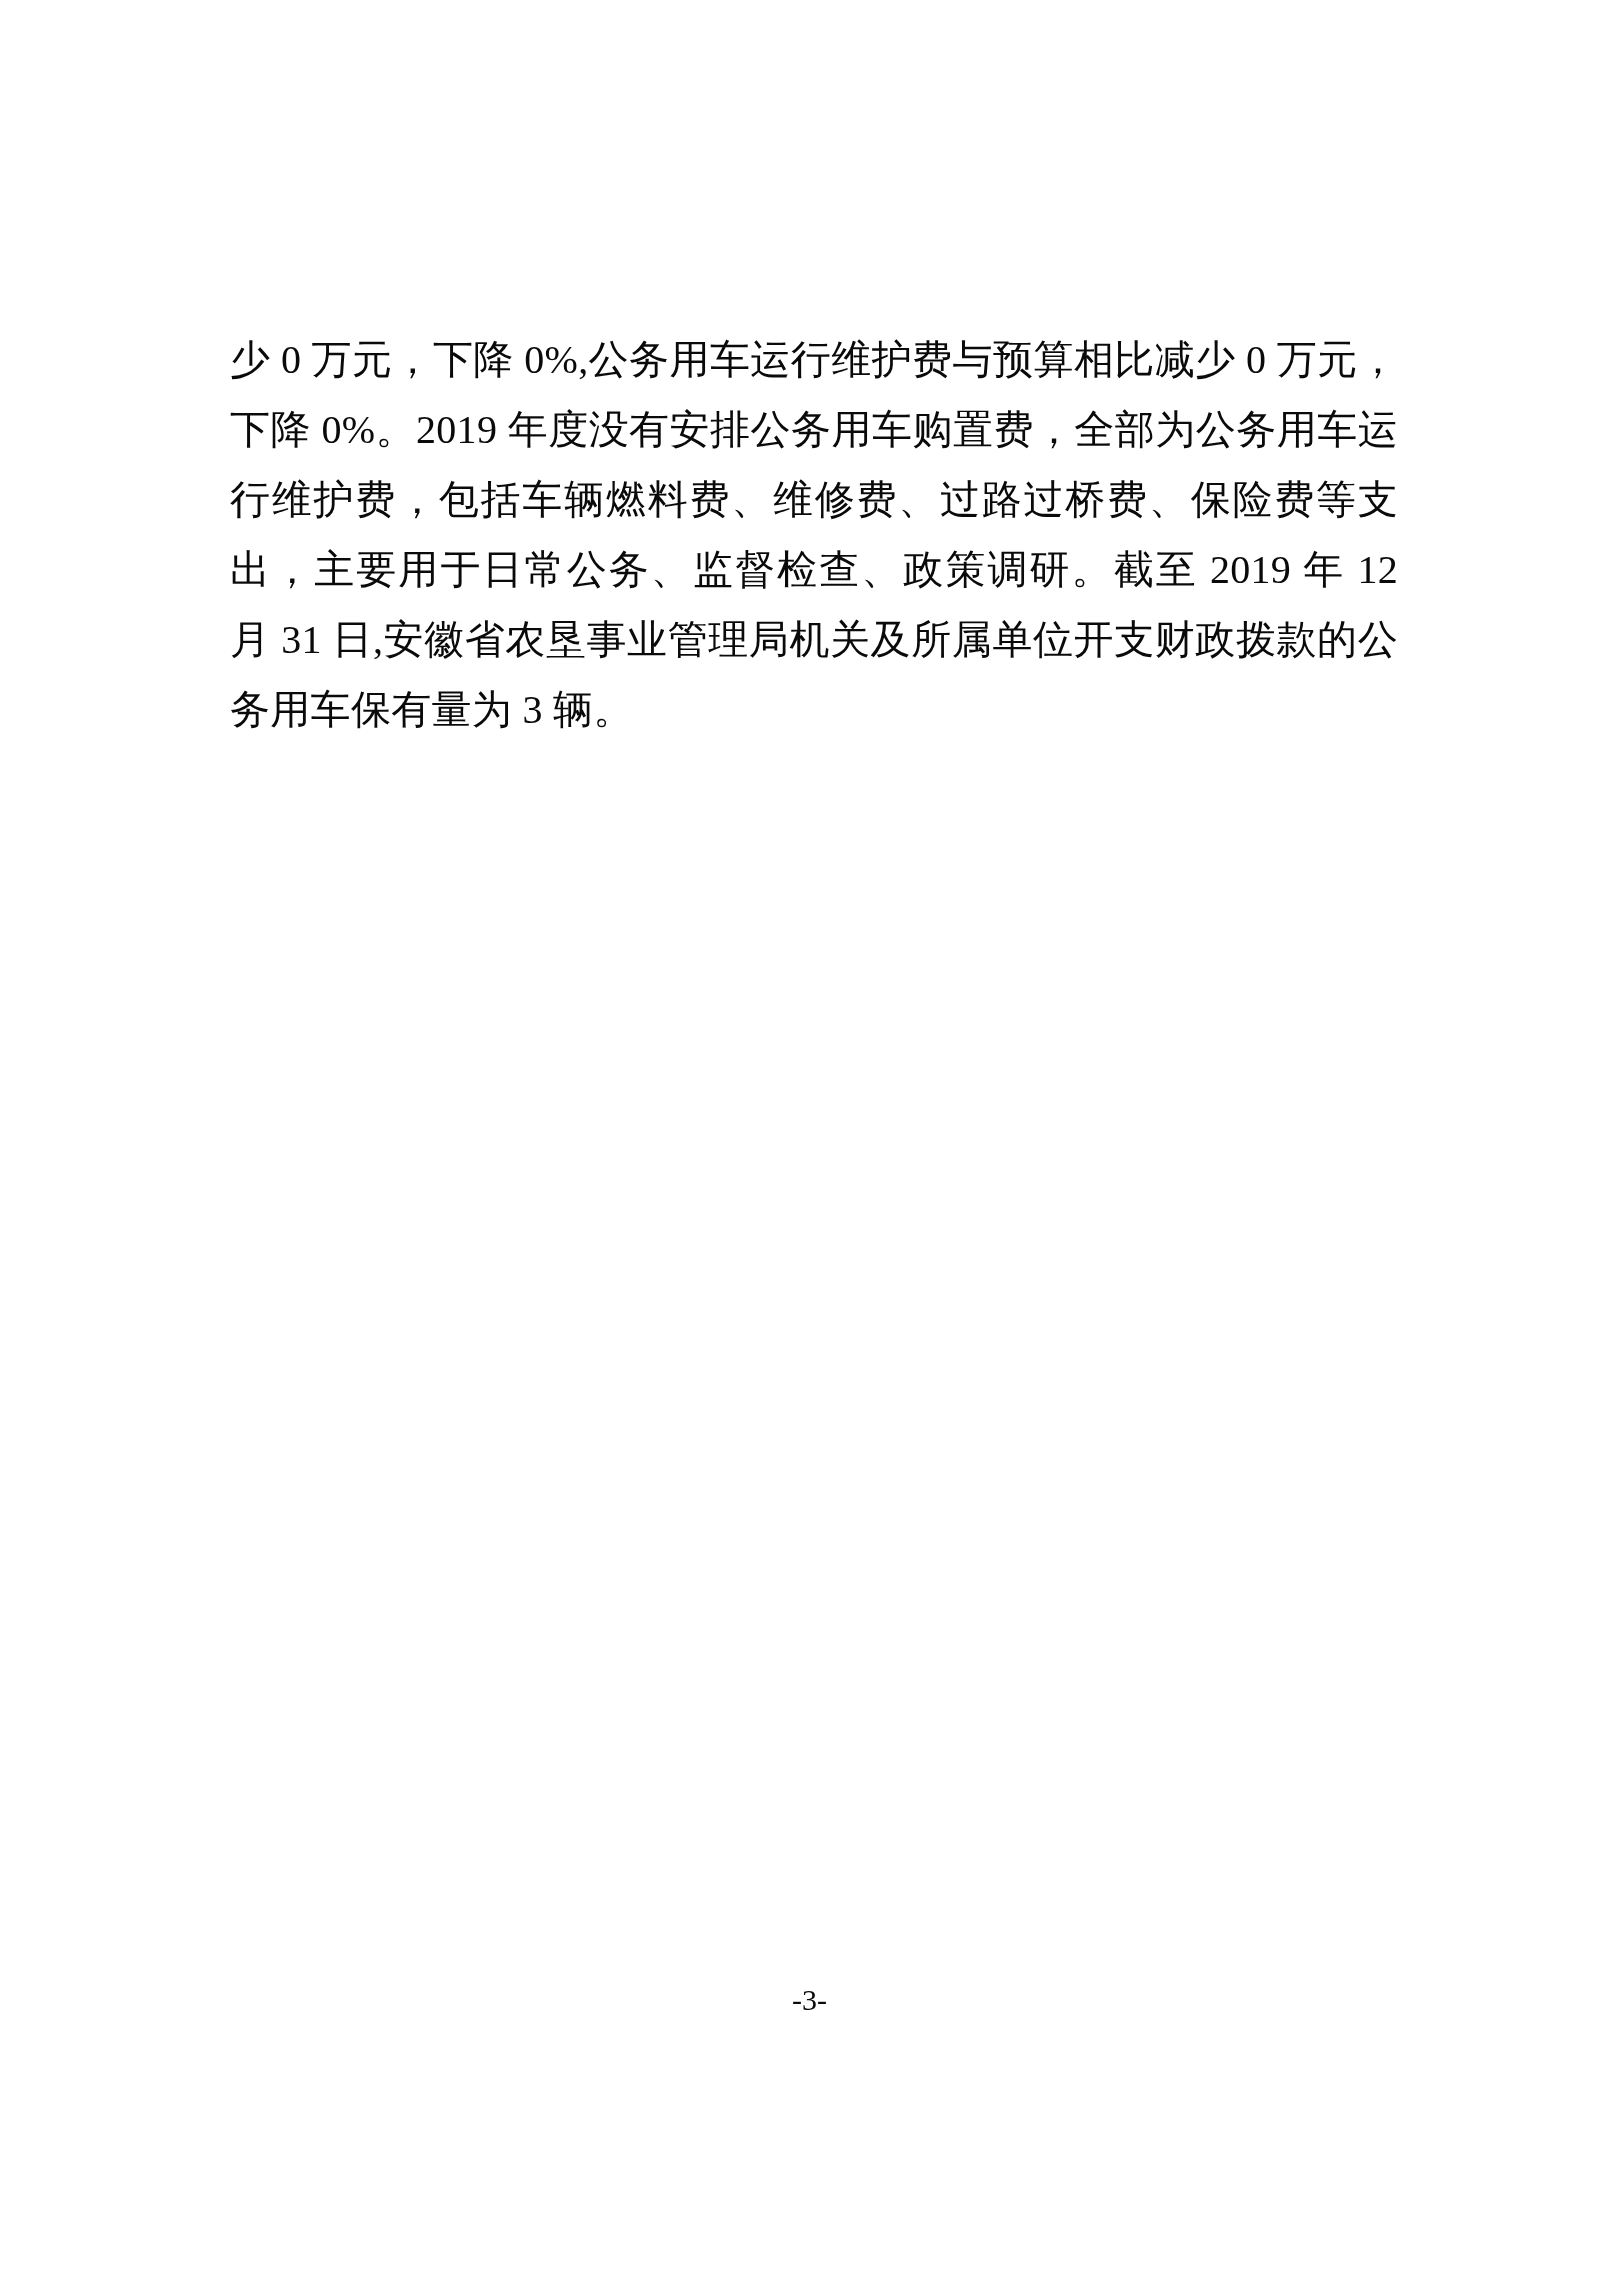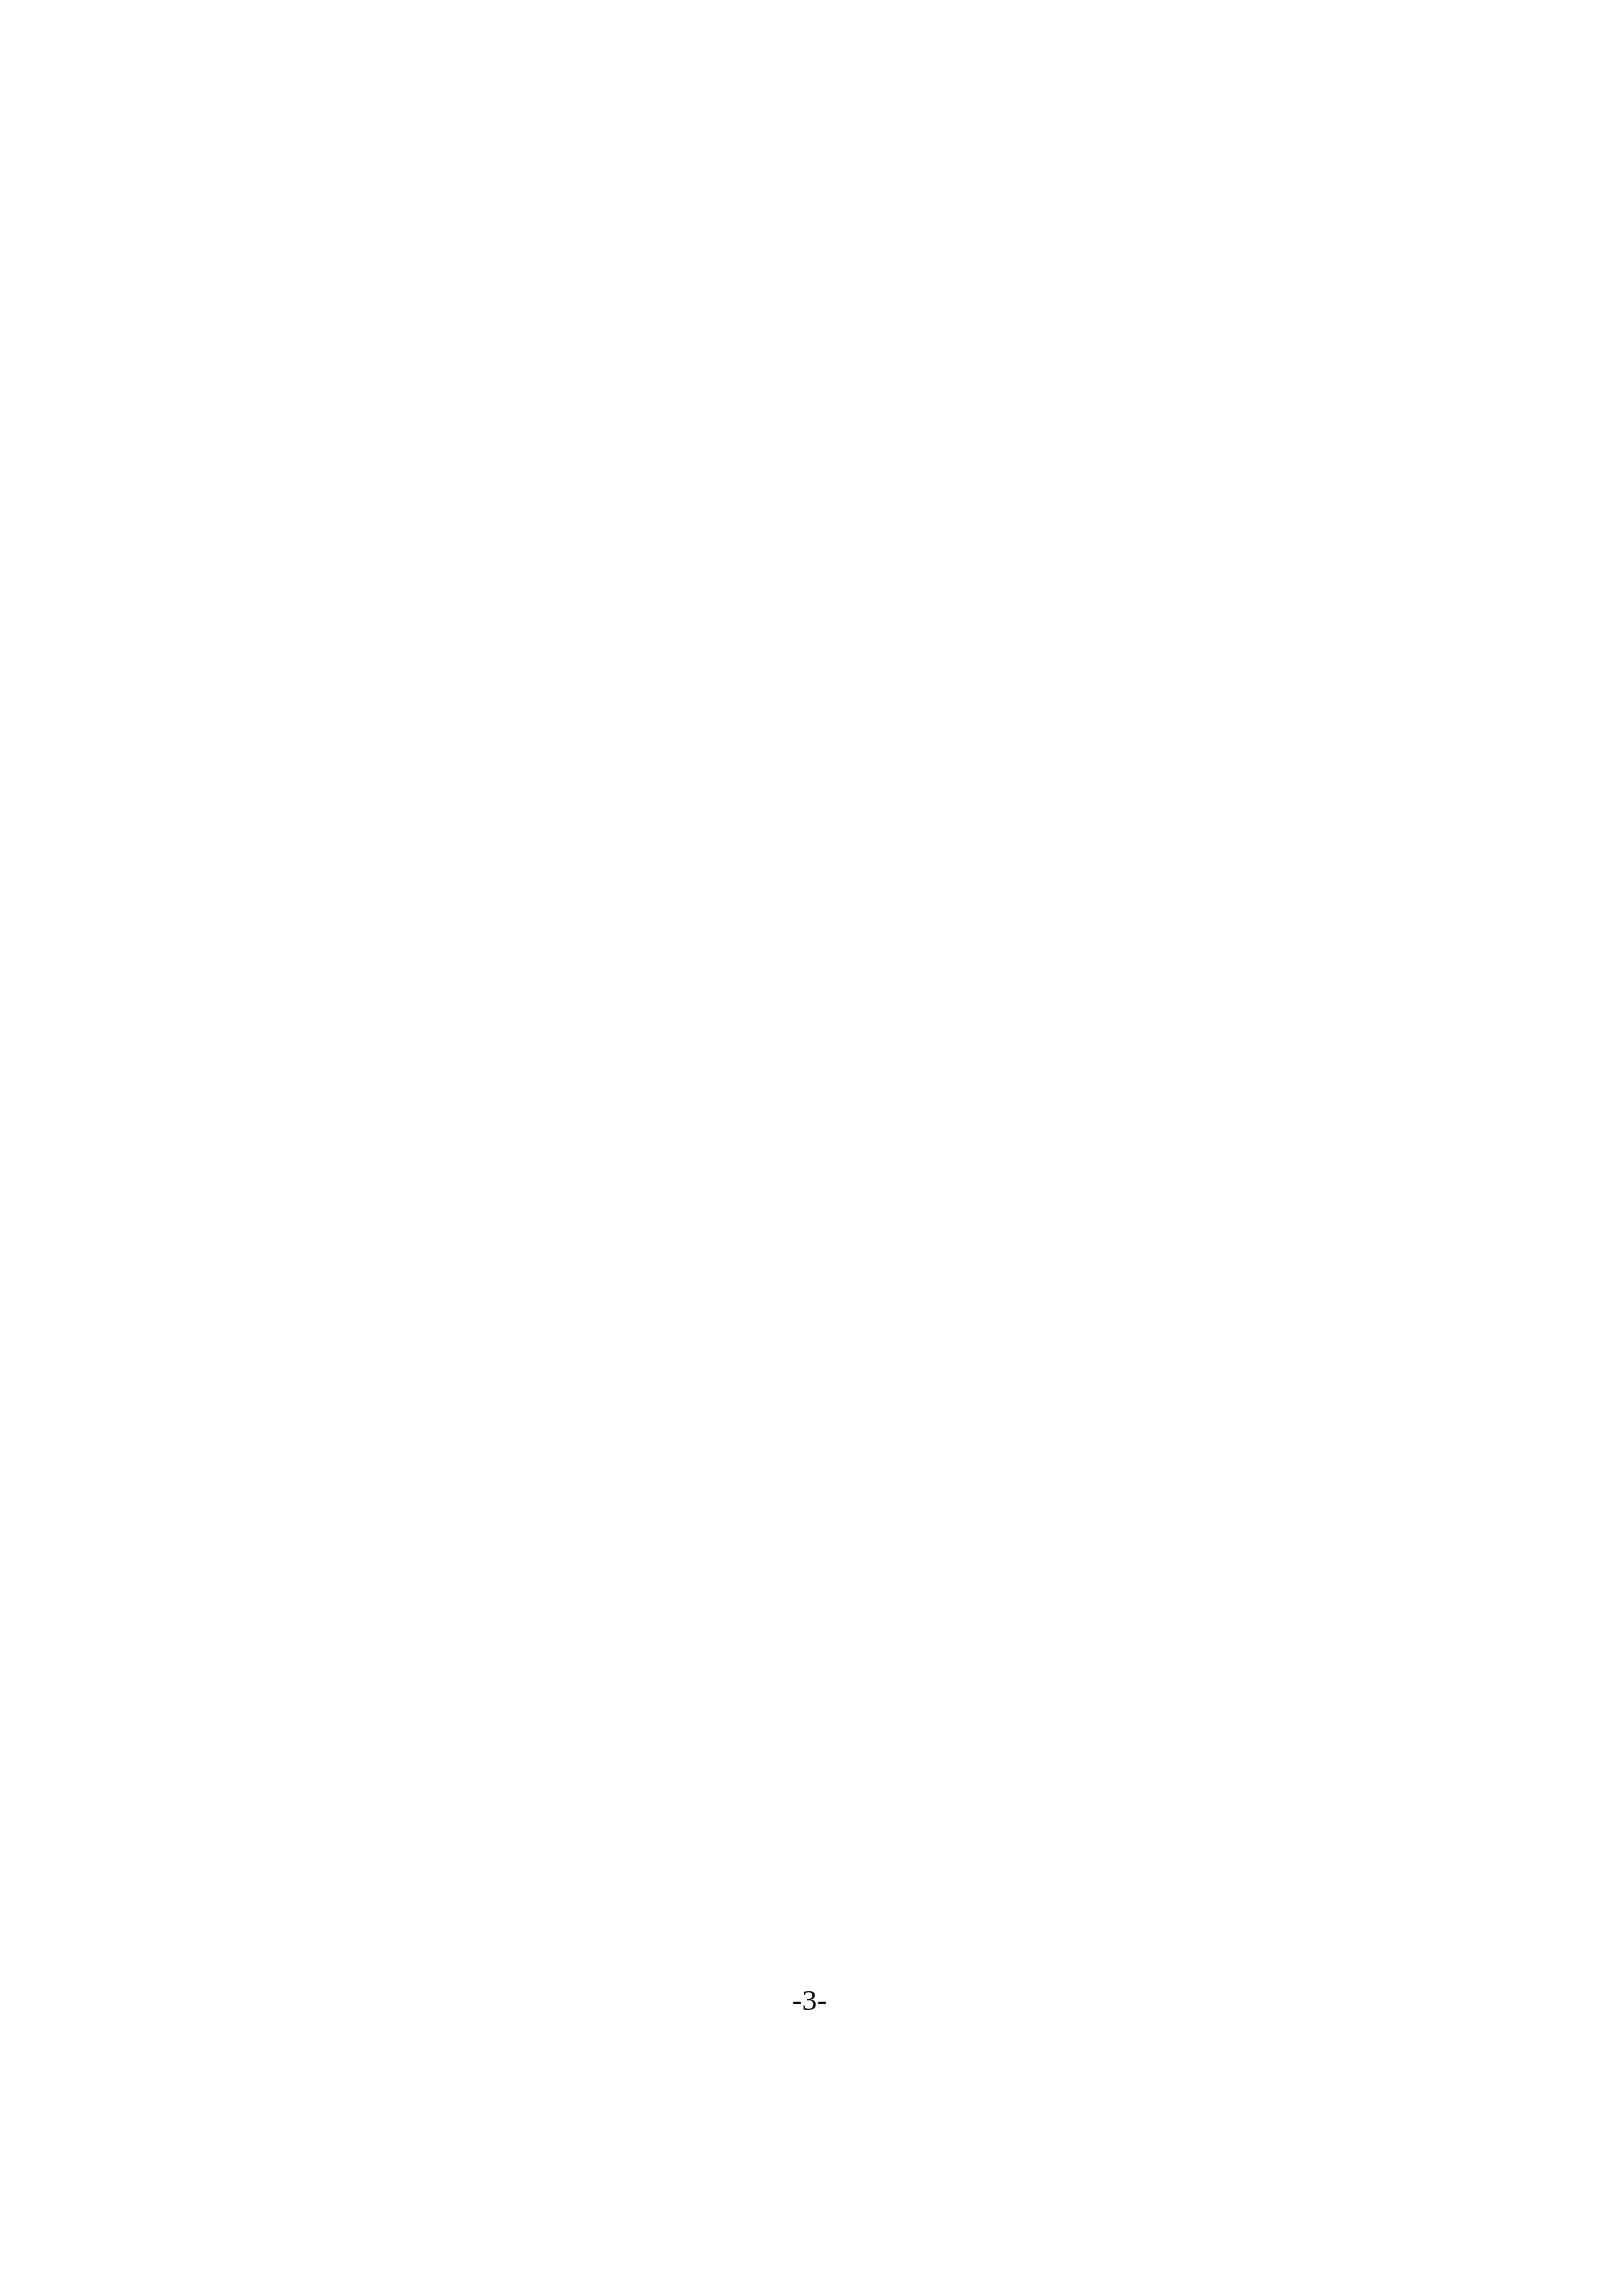--- a/index.html
+++ b/index.html
@@ -44,17 +44,20 @@
     font-size: 30px;
     color: #0a0a0a;
     font-family: "Liberation Serif", "DejaVu Serif", serif;
   }
 </style>
 </head>
 <body>
 
 <div class="page">
 
+  <div class="body-text">
+    <p>少 0 万元，下降 0%,公务用车运行维护费与预算相比减少 0 万元，下降 0%。2019 年度没有安排公务用车购置费，全部为公务用车运行维护费，包括车辆燃料费、维修费、过路过桥费、保险费等支出，主要用于日常公务、监督检查、政策调研。截至 2019 年 12 月 31 日,安徽省农垦事业管理局机关及所属单位开支财政拨款的公务用车保有量为 3 辆。</p>
+  </div>
 
   <div class="page-number">-3-</div>
 
 </div>
 
 
 </body></html>

